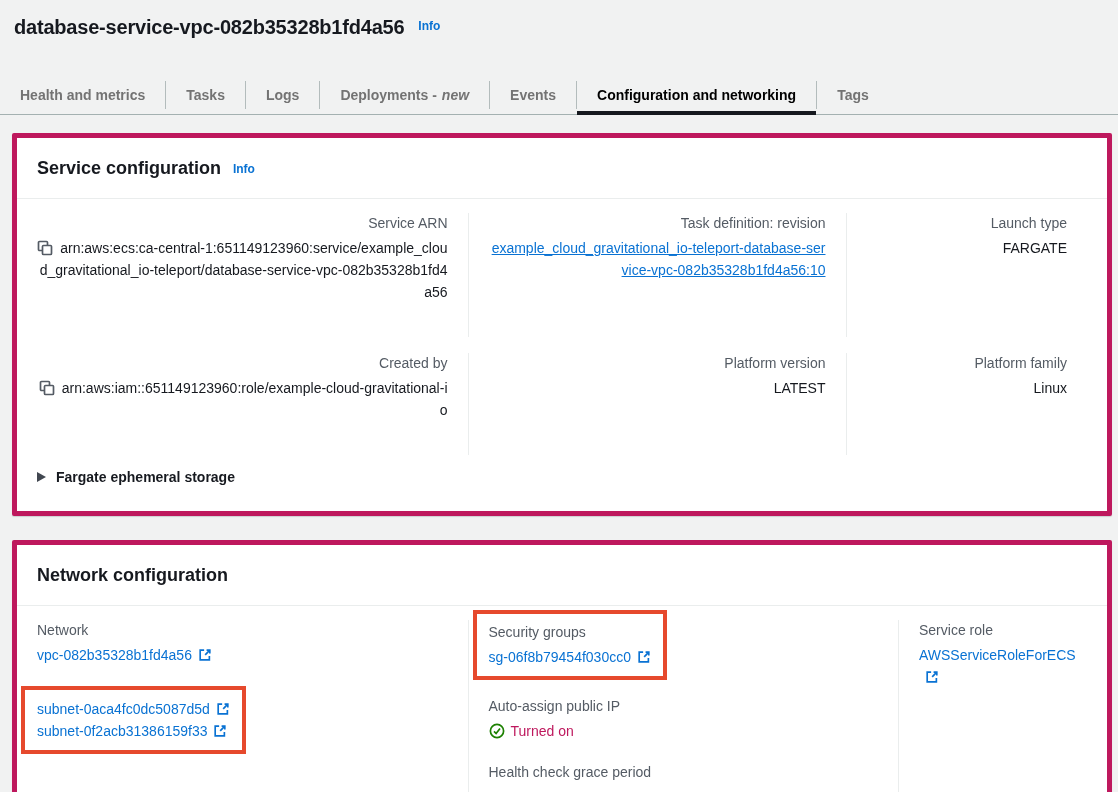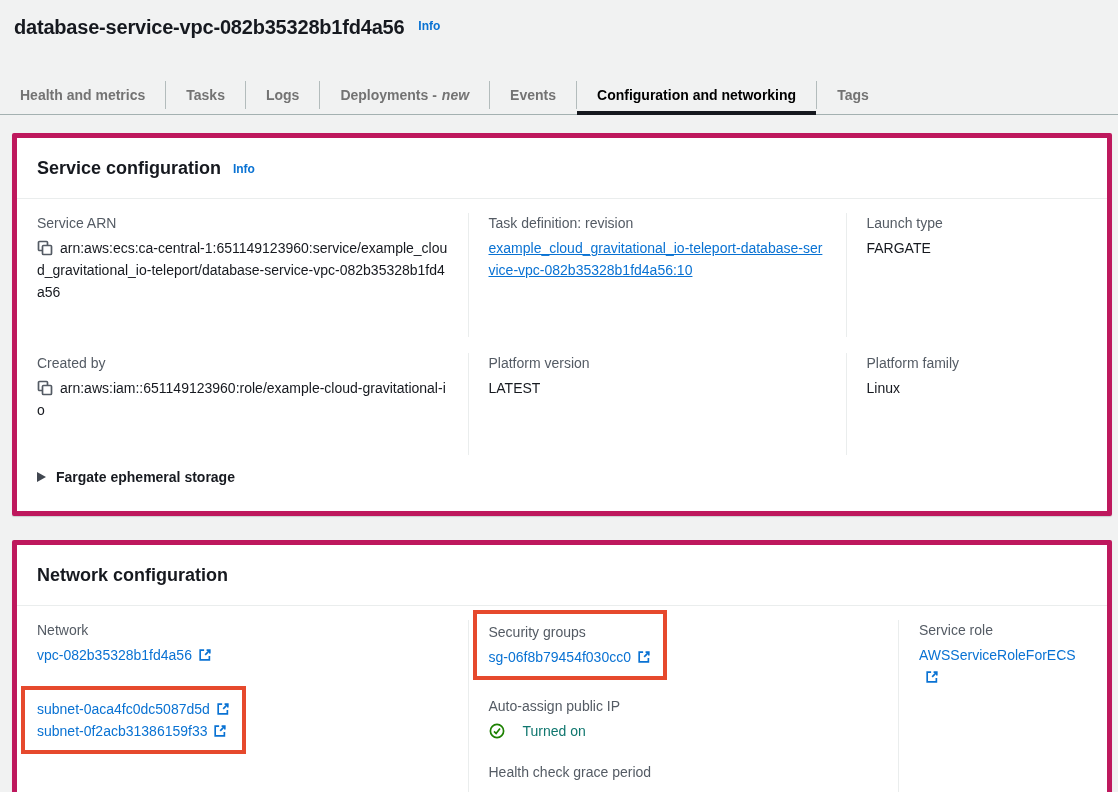--- a/index.html
+++ b/index.html
@@ -23,38 +23,38 @@
   .tab.active { color: #000000; }
   .tab.active::after { content: ""; position: absolute; left: 0; right: 0; bottom: -1px; height: 4px; background: #16191f; }
   .tab-sep { width: 1px; height: 28px; background: #b3bcbc; align-self: center; }
   
   .card { background: #ffffff; border: 5px solid #be185d; border-radius: 2px; margin: 18px 6px 0 12px; box-shadow: 0 1px 1px 0 rgba(0,28,36,0.15); }
   .card + .card { margin-top: 24px; }
   .card-header { padding: 20px 20px 19px; border-bottom: 1px solid #eaeded; }
   .card-title { display: inline; font-size: 18px; font-weight: bold; color: #16191f; }
   .card-header .info-link { margin-left: 8px; vertical-align: 1px; }
   .card-body { padding: 14px 20px 0; }
-  .grid-sc { display: grid; grid-template-columns: 41% 36% 23%; }
+  .grid-sc { display: grid; grid-template-columns: 41% 36% 23%; text-align: right; }
   .grid-sc + .grid-sc { margin-top: 16px; }
   .grid-nc { display: grid; grid-template-columns: 41% 41% 18%; padding-bottom: 14px; }
   .cell { padding: 0 20px 14px 0; min-height: 10px; }
   .cell + .cell { border-left: 1px solid #eaeded; padding-left: 20px; }
   .grid-nc .cell { padding-bottom: 0; }
   
   .field { margin-bottom: 20px; }
   .field-label { color: #545b64; line-height: 20px; margin-bottom: 4px; }
   .field-value { line-height: 22px; color: #16191f; }
   .arn-value { word-break: break-all; }
   .copy-btn { display: inline-block; vertical-align: -3px; margin-right: 7px; cursor: pointer; line-height: 0; }
   a.res-link { color: #0972d3; text-decoration: none; line-height: 22px; cursor: pointer; }
   a.res-link.underlined { text-decoration: underline; }
   a.res-link.wrap { word-break: break-all; display: inline-block; }
   a.res-link.block { display: block; }
   .ext-icon { display: inline-block; vertical-align: -2px; margin-left: 6px; line-height: 0; }
-  .status-green { color: #0f766e; line-height: 22px; display: flex; align-items: center; gap: 18px; }
+  .status-green { color: #be185d; line-height: 22px; display: flex; align-items: center; gap: 6px; }
   
   .expander { display: flex; align-items: center; gap: 10px; padding: 14px 20px 26px; font-weight: bold; color: #16191f; cursor: pointer; }
   .caret-right { width: 0; height: 0; border-left: 9px solid #414750; border-top: 5.5px solid transparent; border-bottom: 5.5px solid transparent; }
   
   .hl-box { display: inline-block; border: 4px solid #e6492d; padding: 8px 12px; margin: 0 0 16px -16px; }
   .hl-box.flush-top { margin-top: -10px; }
   .hl-box .field-label { margin-bottom: 4px; }
 </style>
 </head>
 <body>

